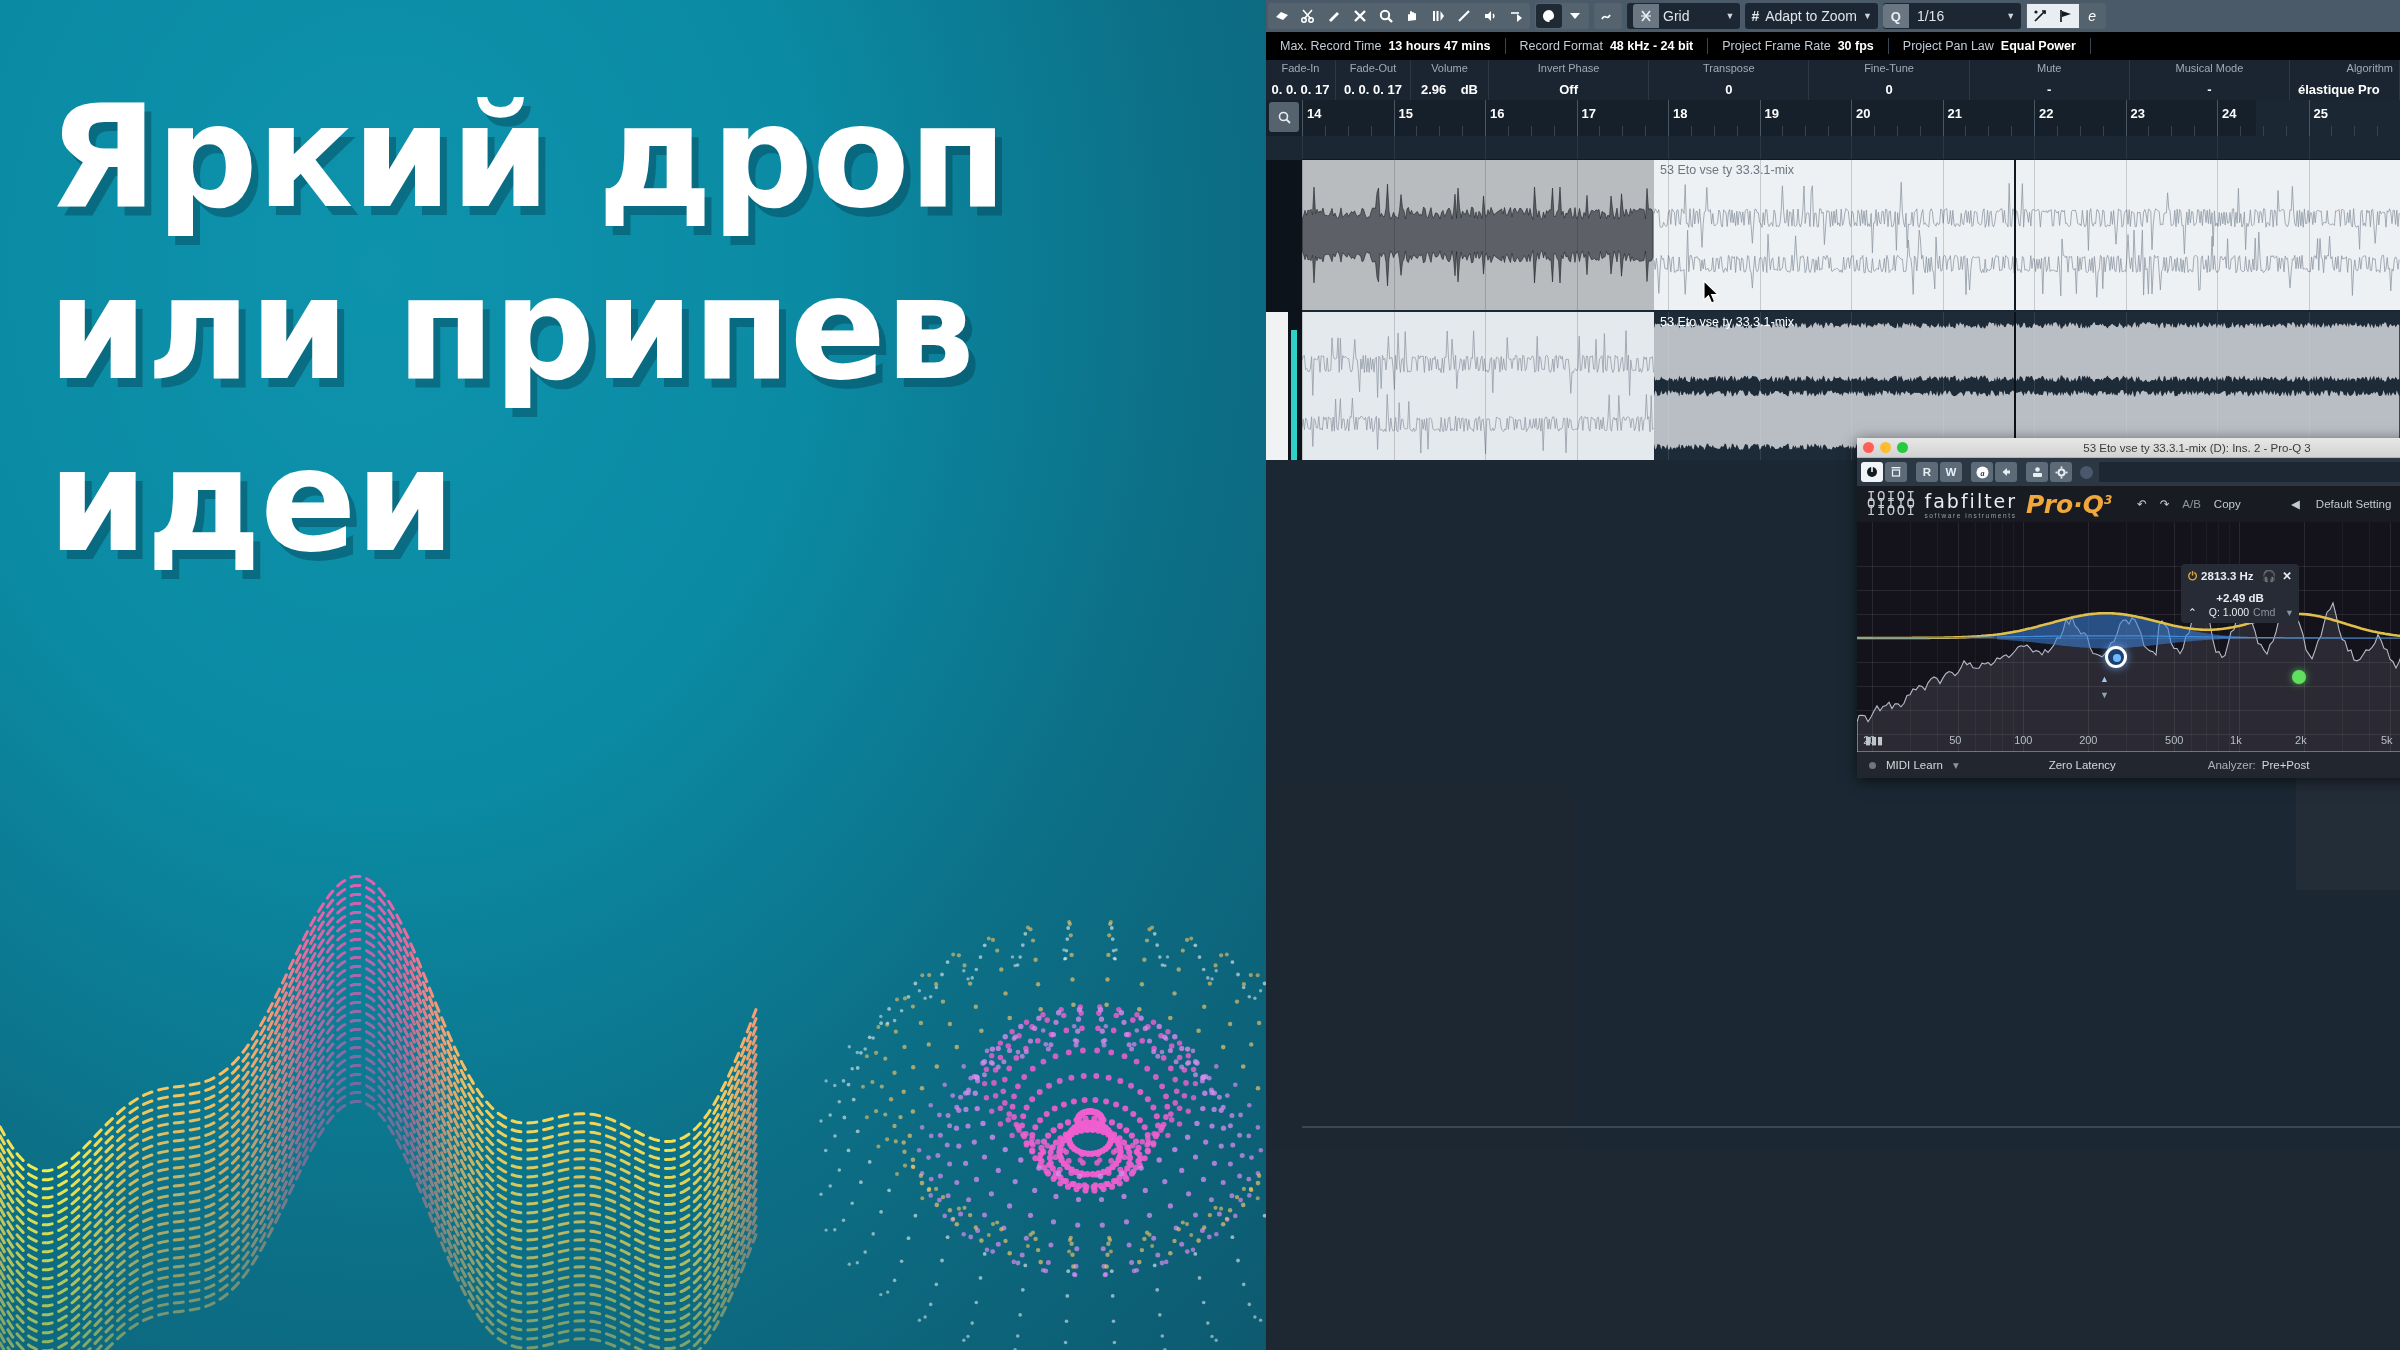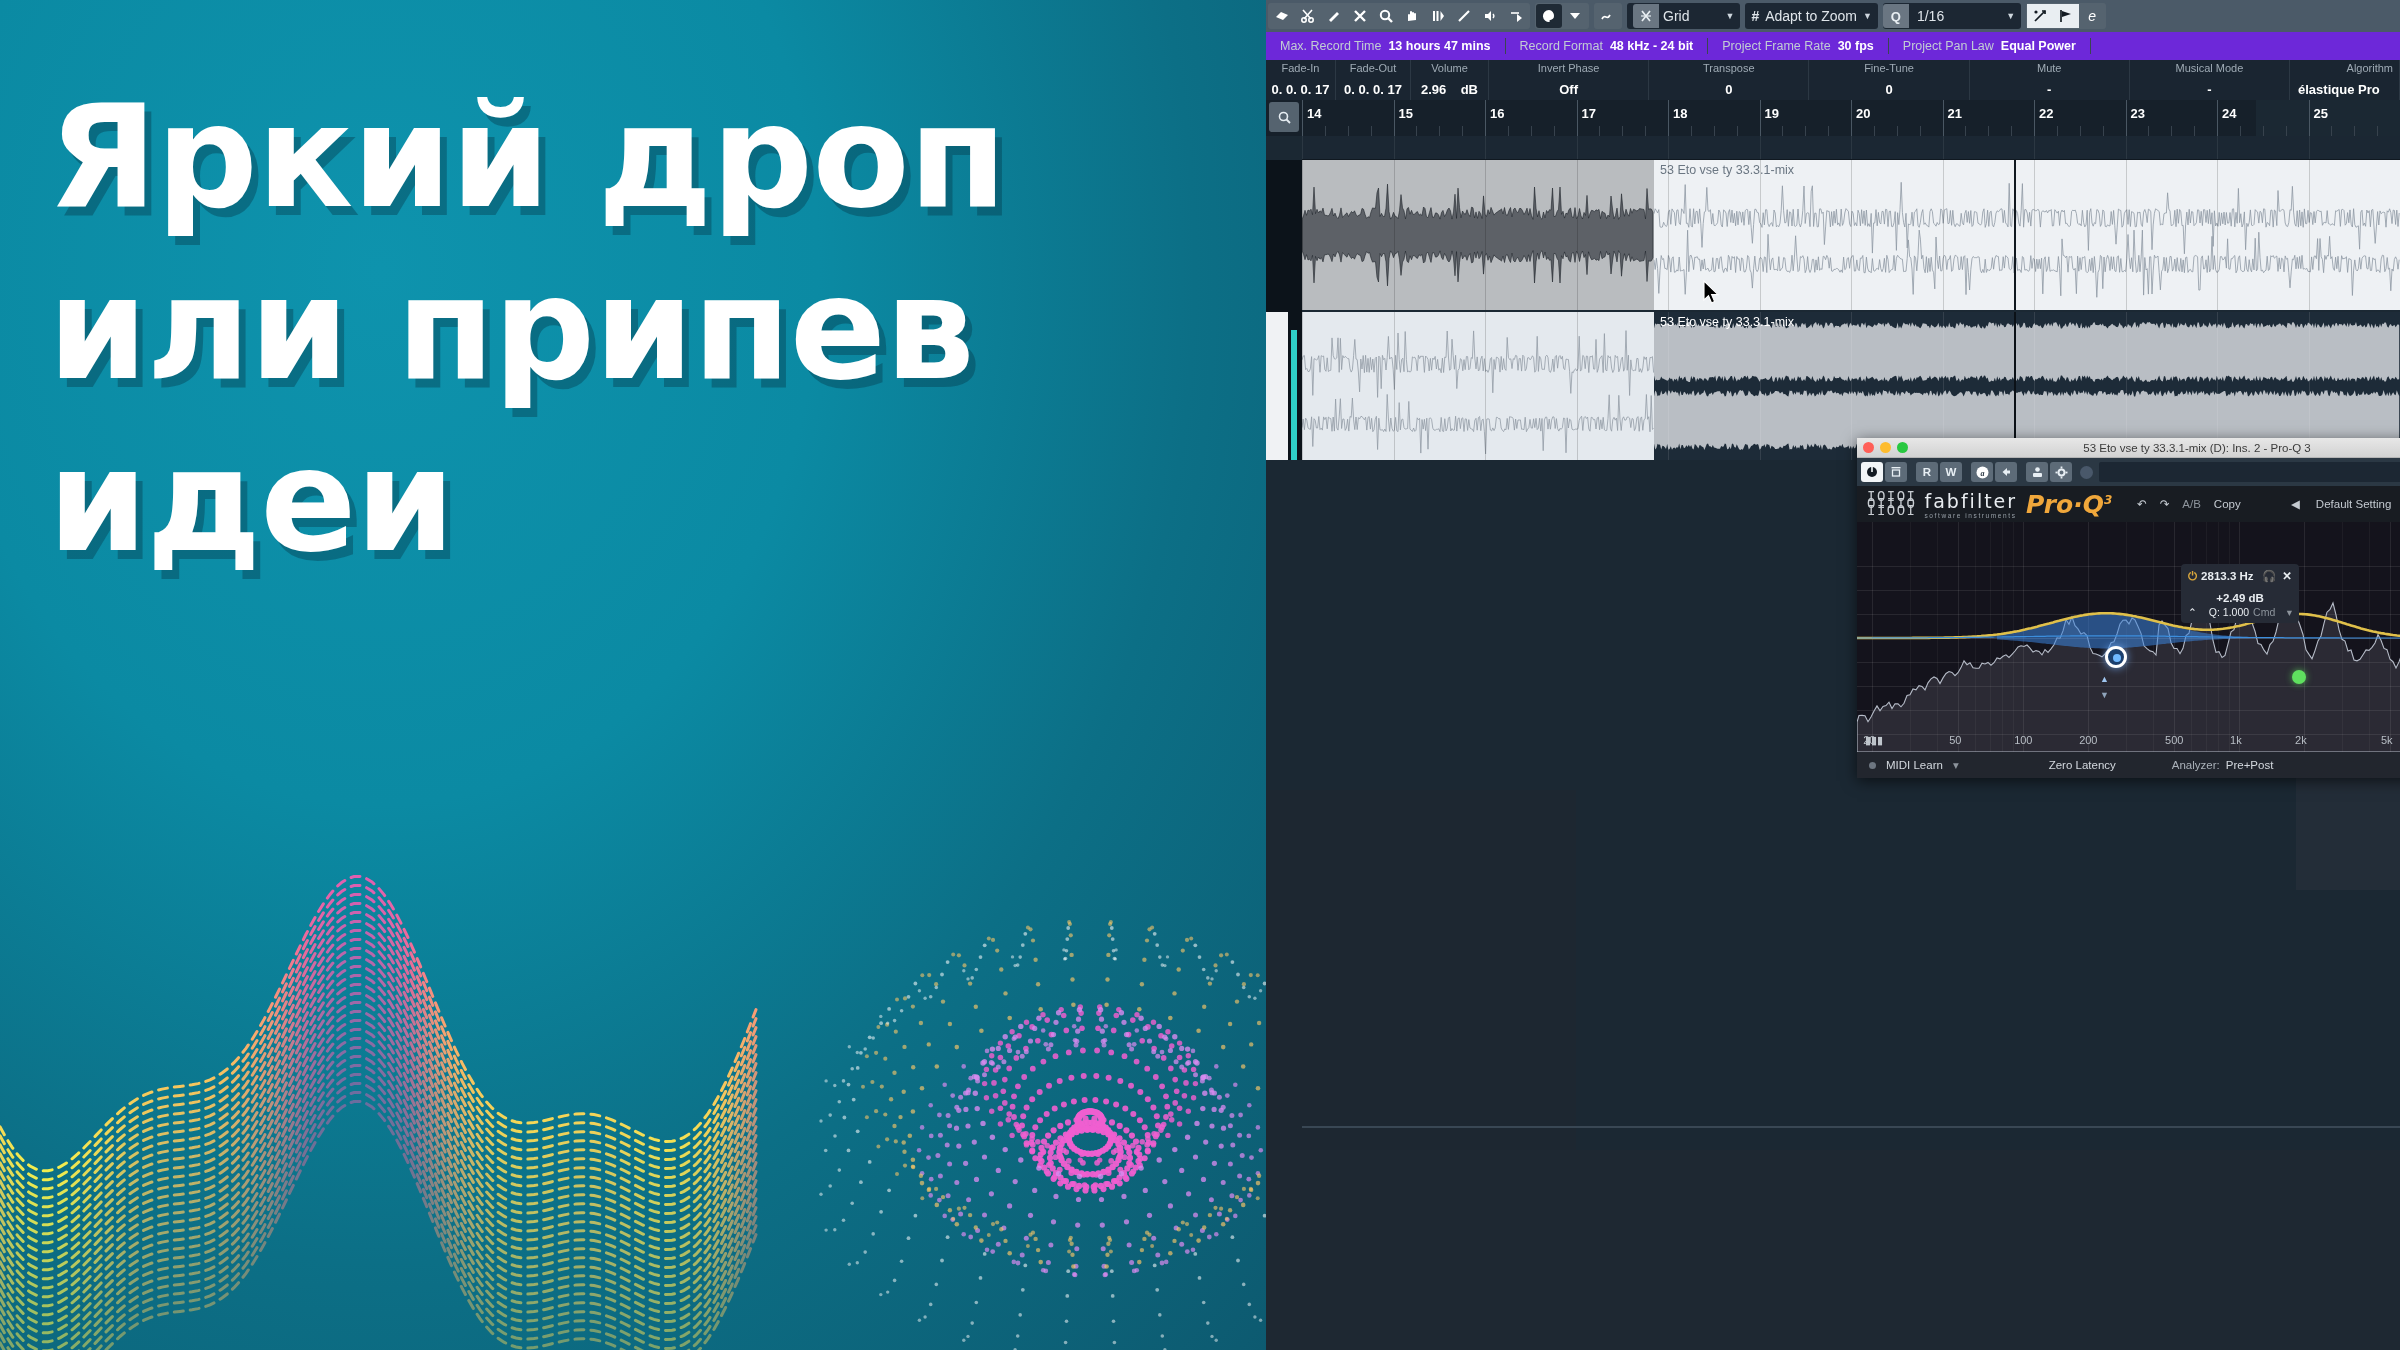--- a/index.html
+++ b/index.html
@@ -36,21 +36,21 @@
   .tb-group { display:flex; align-items:center; background:#55636f; border-radius:3px; margin-right:5px; height:26px; padding:0 1px; }
   .tb-btn { width:26px; height:24px; display:flex; align-items:center; justify-content:center; color:#fff; font-size:14px; }
   .tb-btn.active { background:#1f2a35; border-radius:3px; }
   .tb-field { display:flex; align-items:center; height:26px; background:#1c2733; border-radius:3px; color:#dfe5ea; font-size:14px; padding:0 6px; margin-right:5px; }
   .tb-field .lbl { padding:0 30px 0 4px; }
   .tb-icobox { width:26px; height:24px; background:#6a7682; border-radius:3px 0 0 3px; display:flex; align-items:center; justify-content:center; color:#e8eef2; font-size:14px; }
   .caret { font-size:9px; color:#cdd6dd; margin-left:6px; }
   .tb-white { background:#e9eef2 !important; color:#121a22 !important; }
 
   
-  #infoline { position:absolute; left:0; top:32px; width:1134px; height:28px; background:#6d28d9; display:flex; align-items:center; color:#c2ccd4; font-size:12.5px; }
+  #infoline { position:absolute; left:0; top:32px; width:1134px; height:28px; background:#000000; display:flex; align-items:center; color:#c2ccd4; font-size:12.5px; }
   #infoline .k { padding:0 7px 0 14px; }
   #infoline .v { color:#fff; font-weight:bold; padding-right:14px; }
   #infoline .sep { width:1px; height:16px; background:#3a4651; }
 
   
   #paramrow { position:absolute; left:0; top:60px; width:1134px; height:40px; background:#1a2531; display:flex; }
   .param { flex:1; border-right:1px solid #2c3844; position:relative; }
   .param .pk { position:absolute; top:2px; left:0; right:0; text-align:center; color:#9fabb5; font-size:11px; }
   .param .pv { position:absolute; bottom:3px; left:0; right:0; text-align:center; color:#fff; font-size:13px; font-weight:bold; }
   .param .pv.lft { text-align:left; padding-left:8px; }
@@ -1614,21 +1614,21 @@
             <div class="fax" style="left: 373.027px; top: 2px;">1k</div>
             <div class="fax" style="left: 438.016px; top: 2px;">2k</div>
             <div class="fax" style="left: 523.927px; top: 2px;">5k</div>
           </div>
 
         <div id="pq-foot">
           <span style="margin-left:12px;width:7px;height:7px;border-radius:50%;background:#6d7681;display:inline-block;"></span>
           <span style="margin-left:10px;">MIDI Learn</span>
           <span style="margin-left:10px;color:#8d949c;">▾</span>
           <span style="margin-left:90px;">Zero Latency</span>
-          <span style="margin-left:56px;color:#aab1b9;text-align:center;">Analyzer:</span>
+          <span style="margin-left:92px;color:#aab1b9;text-align:center;">Analyzer:</span>
           <span style="margin-left:6px;">Pre+Post</span>
 
         </div>
       </div>
     </div>
 
     <div id="sidecol">
       
       
       

